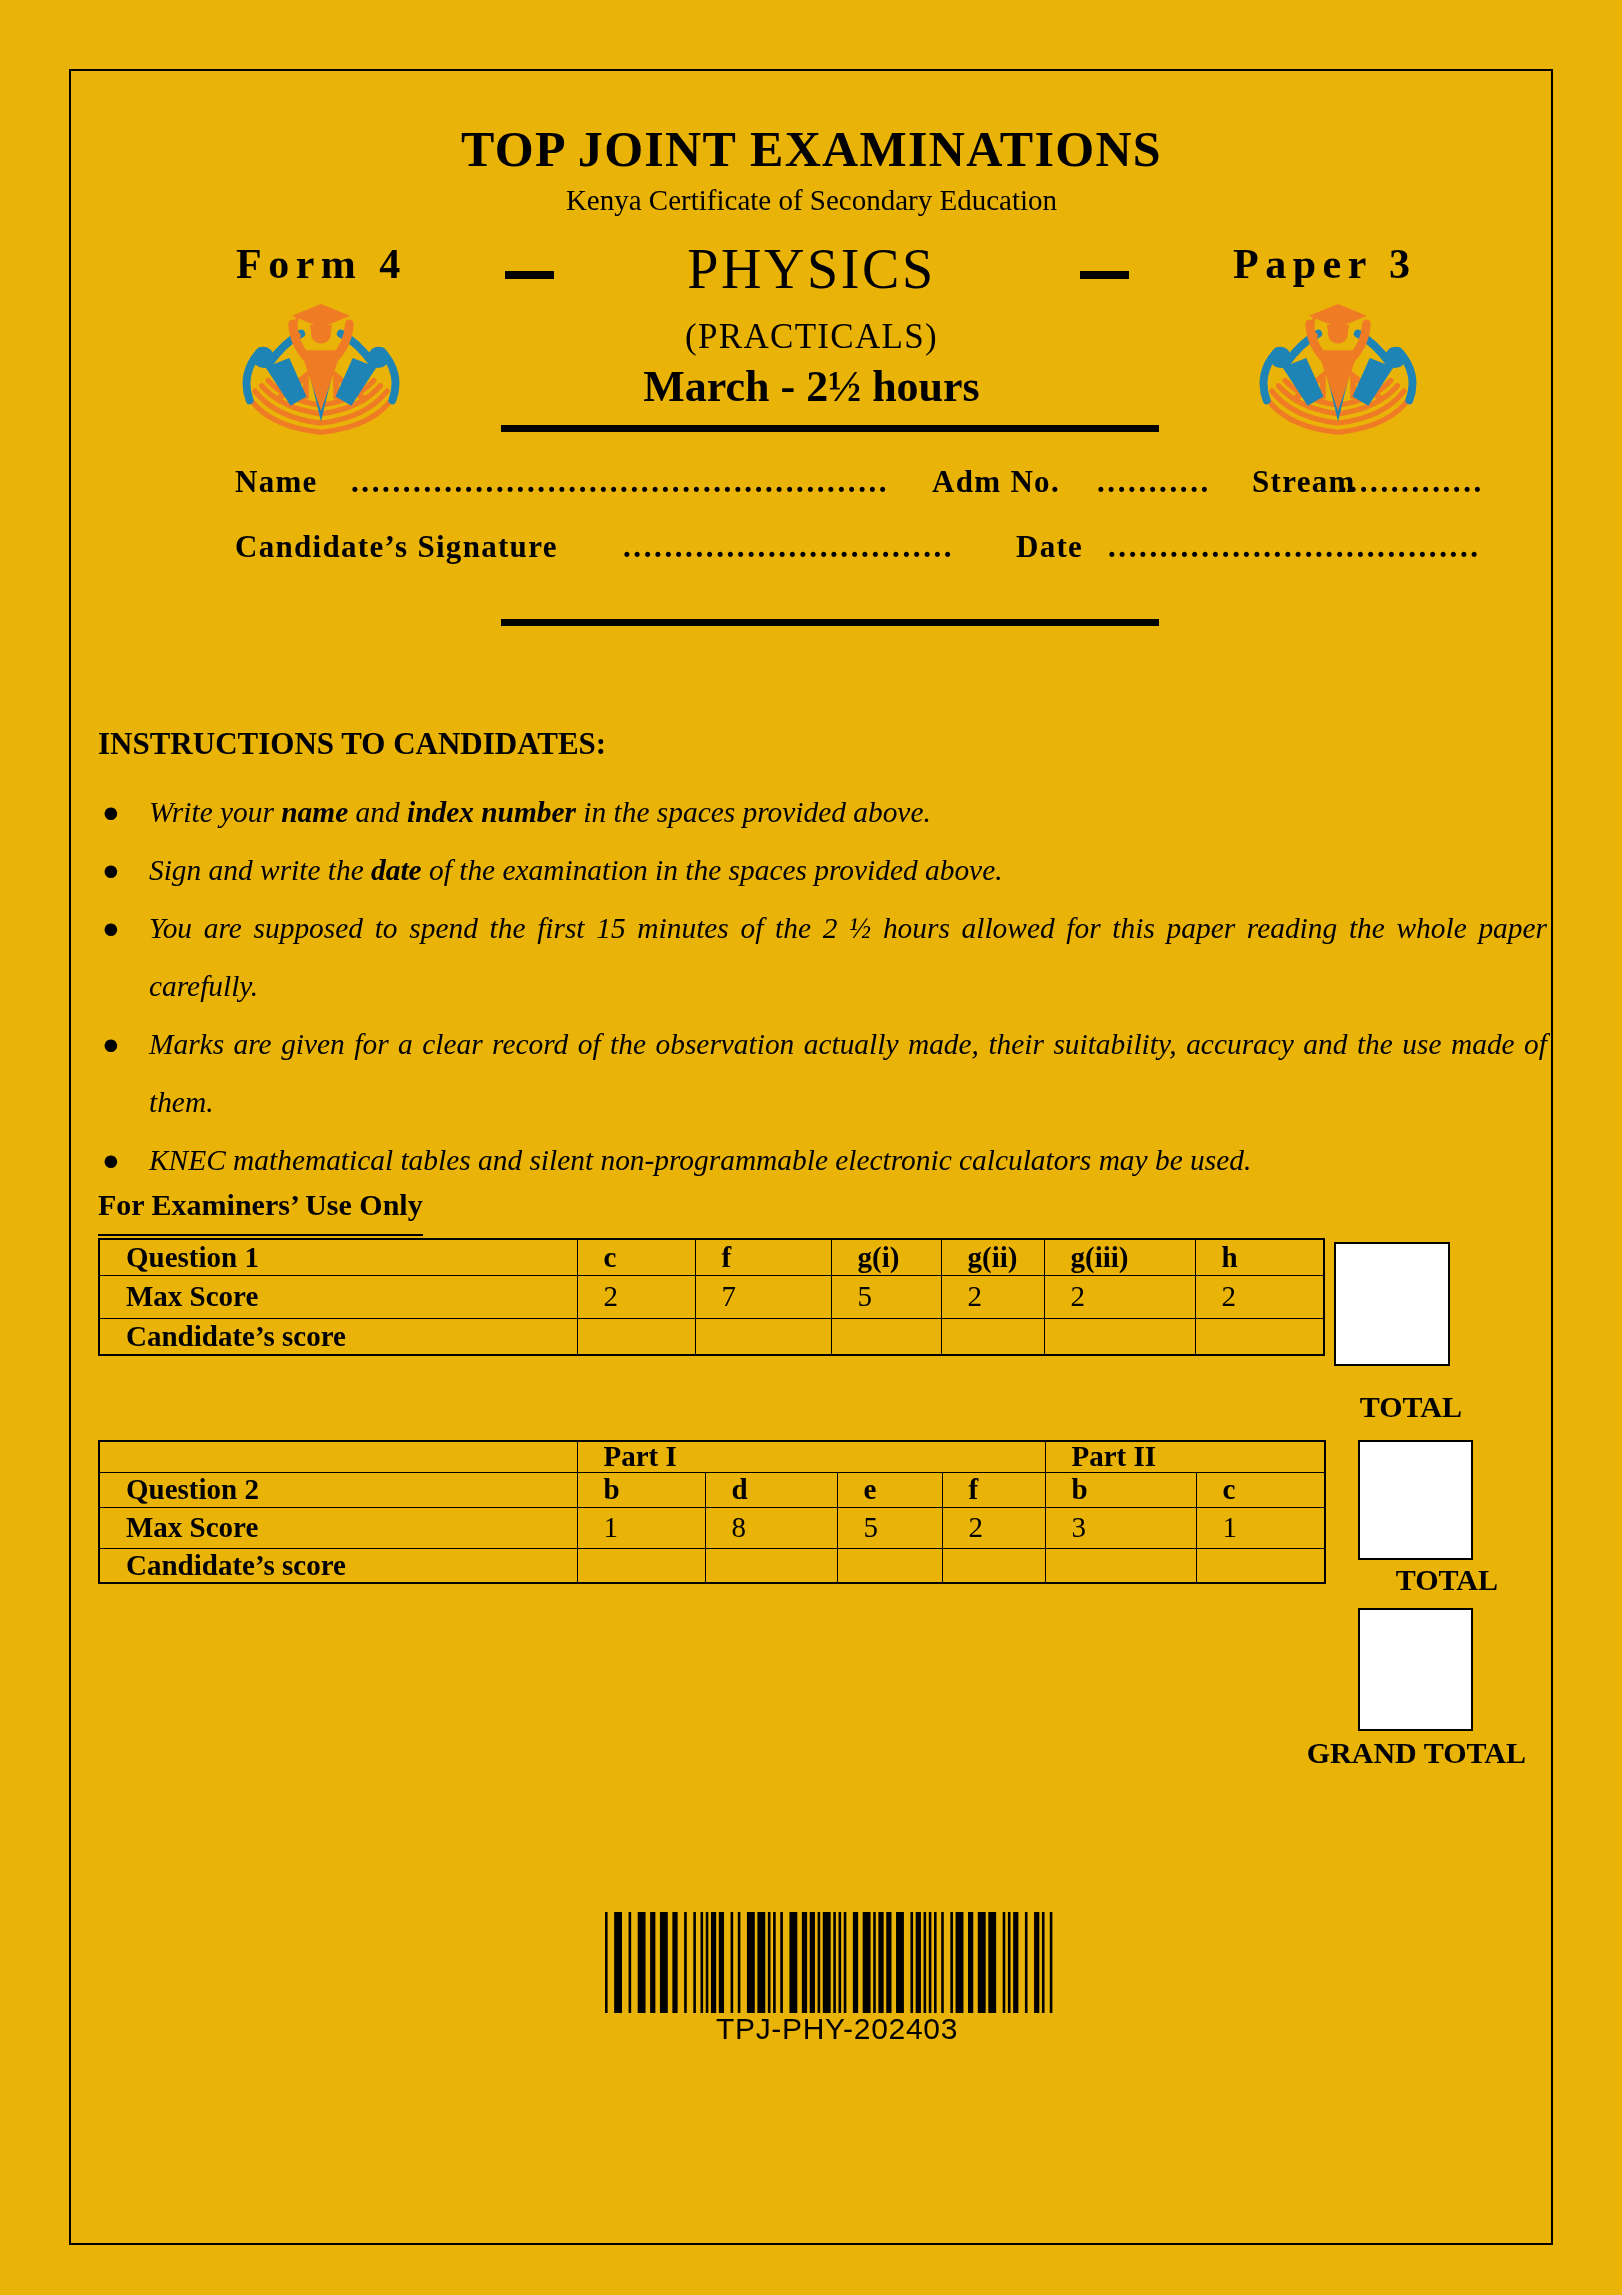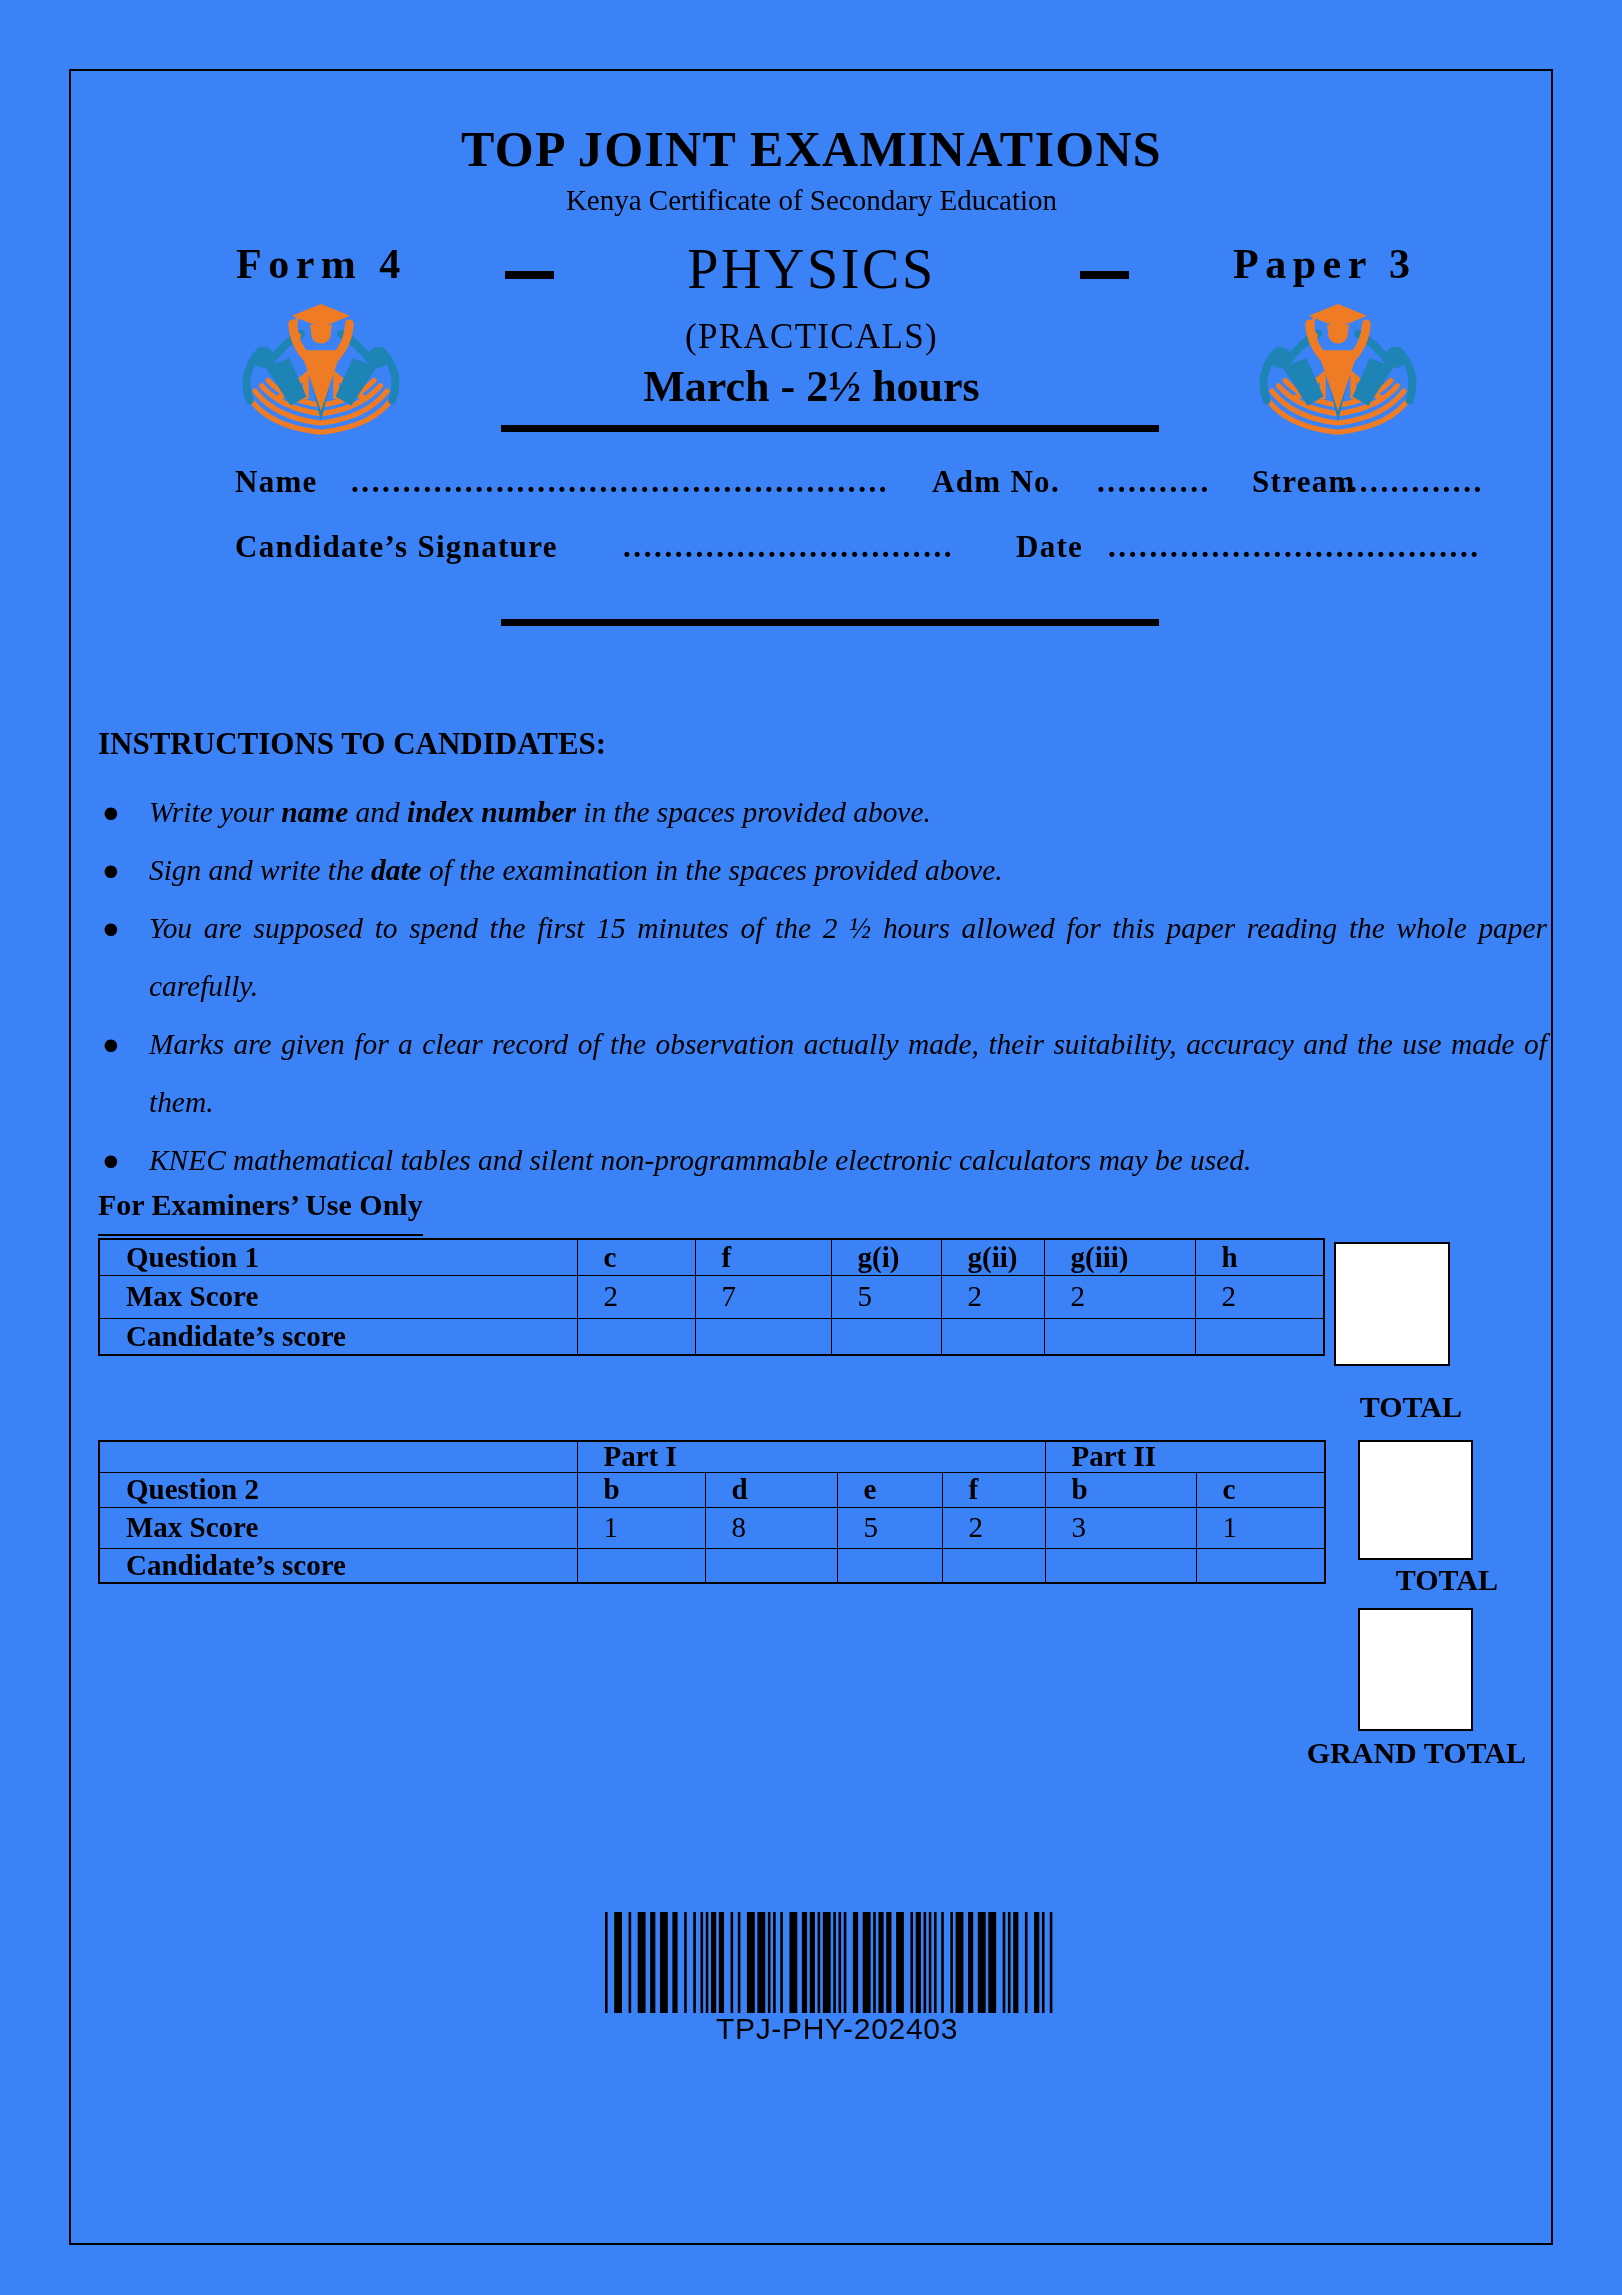--- a/index.html
+++ b/index.html
@@ -1,17 +1,17 @@
 <!DOCTYPE html>
 <html style="--orange: #EF7B25; --blue: #1E84B5;font-size:10.5px"><head>
 <meta charset="utf-8">
 <style>
   html,body{margin:0;padding:0;background:#fff;}
   *{box-sizing:border-box;}
-  .page{position:relative;width:1623px;height:2295px;background:#3b82f6;color:#000;
+  .page{position:relative;width:1623px;height:2295px;background:#eab308;color:#000;
         font-family:"Liberation Serif",serif;overflow:hidden;}
   .abs{position:absolute;}
   .center{left:0;width:1623px;text-align:center;}
   .frame{left:69px;top:69px;width:1484px;height:2176px;border:2.6px solid #000;}
 
   
   .title{top:124px;font-size:50px;font-weight:bold;letter-spacing:1.3px;line-height:1;}
   .subtitle{top:186px;font-size:29px;font-weight:normal;line-height:1;}
   .form-label{left:236px;top:243px;font-size:42px;font-weight:bold;letter-spacing:6.5px;line-height:1;}
   .paper-label{left:1233px;top:243px;font-size:42px;font-weight:bold;letter-spacing:6.5px;line-height:1;}

